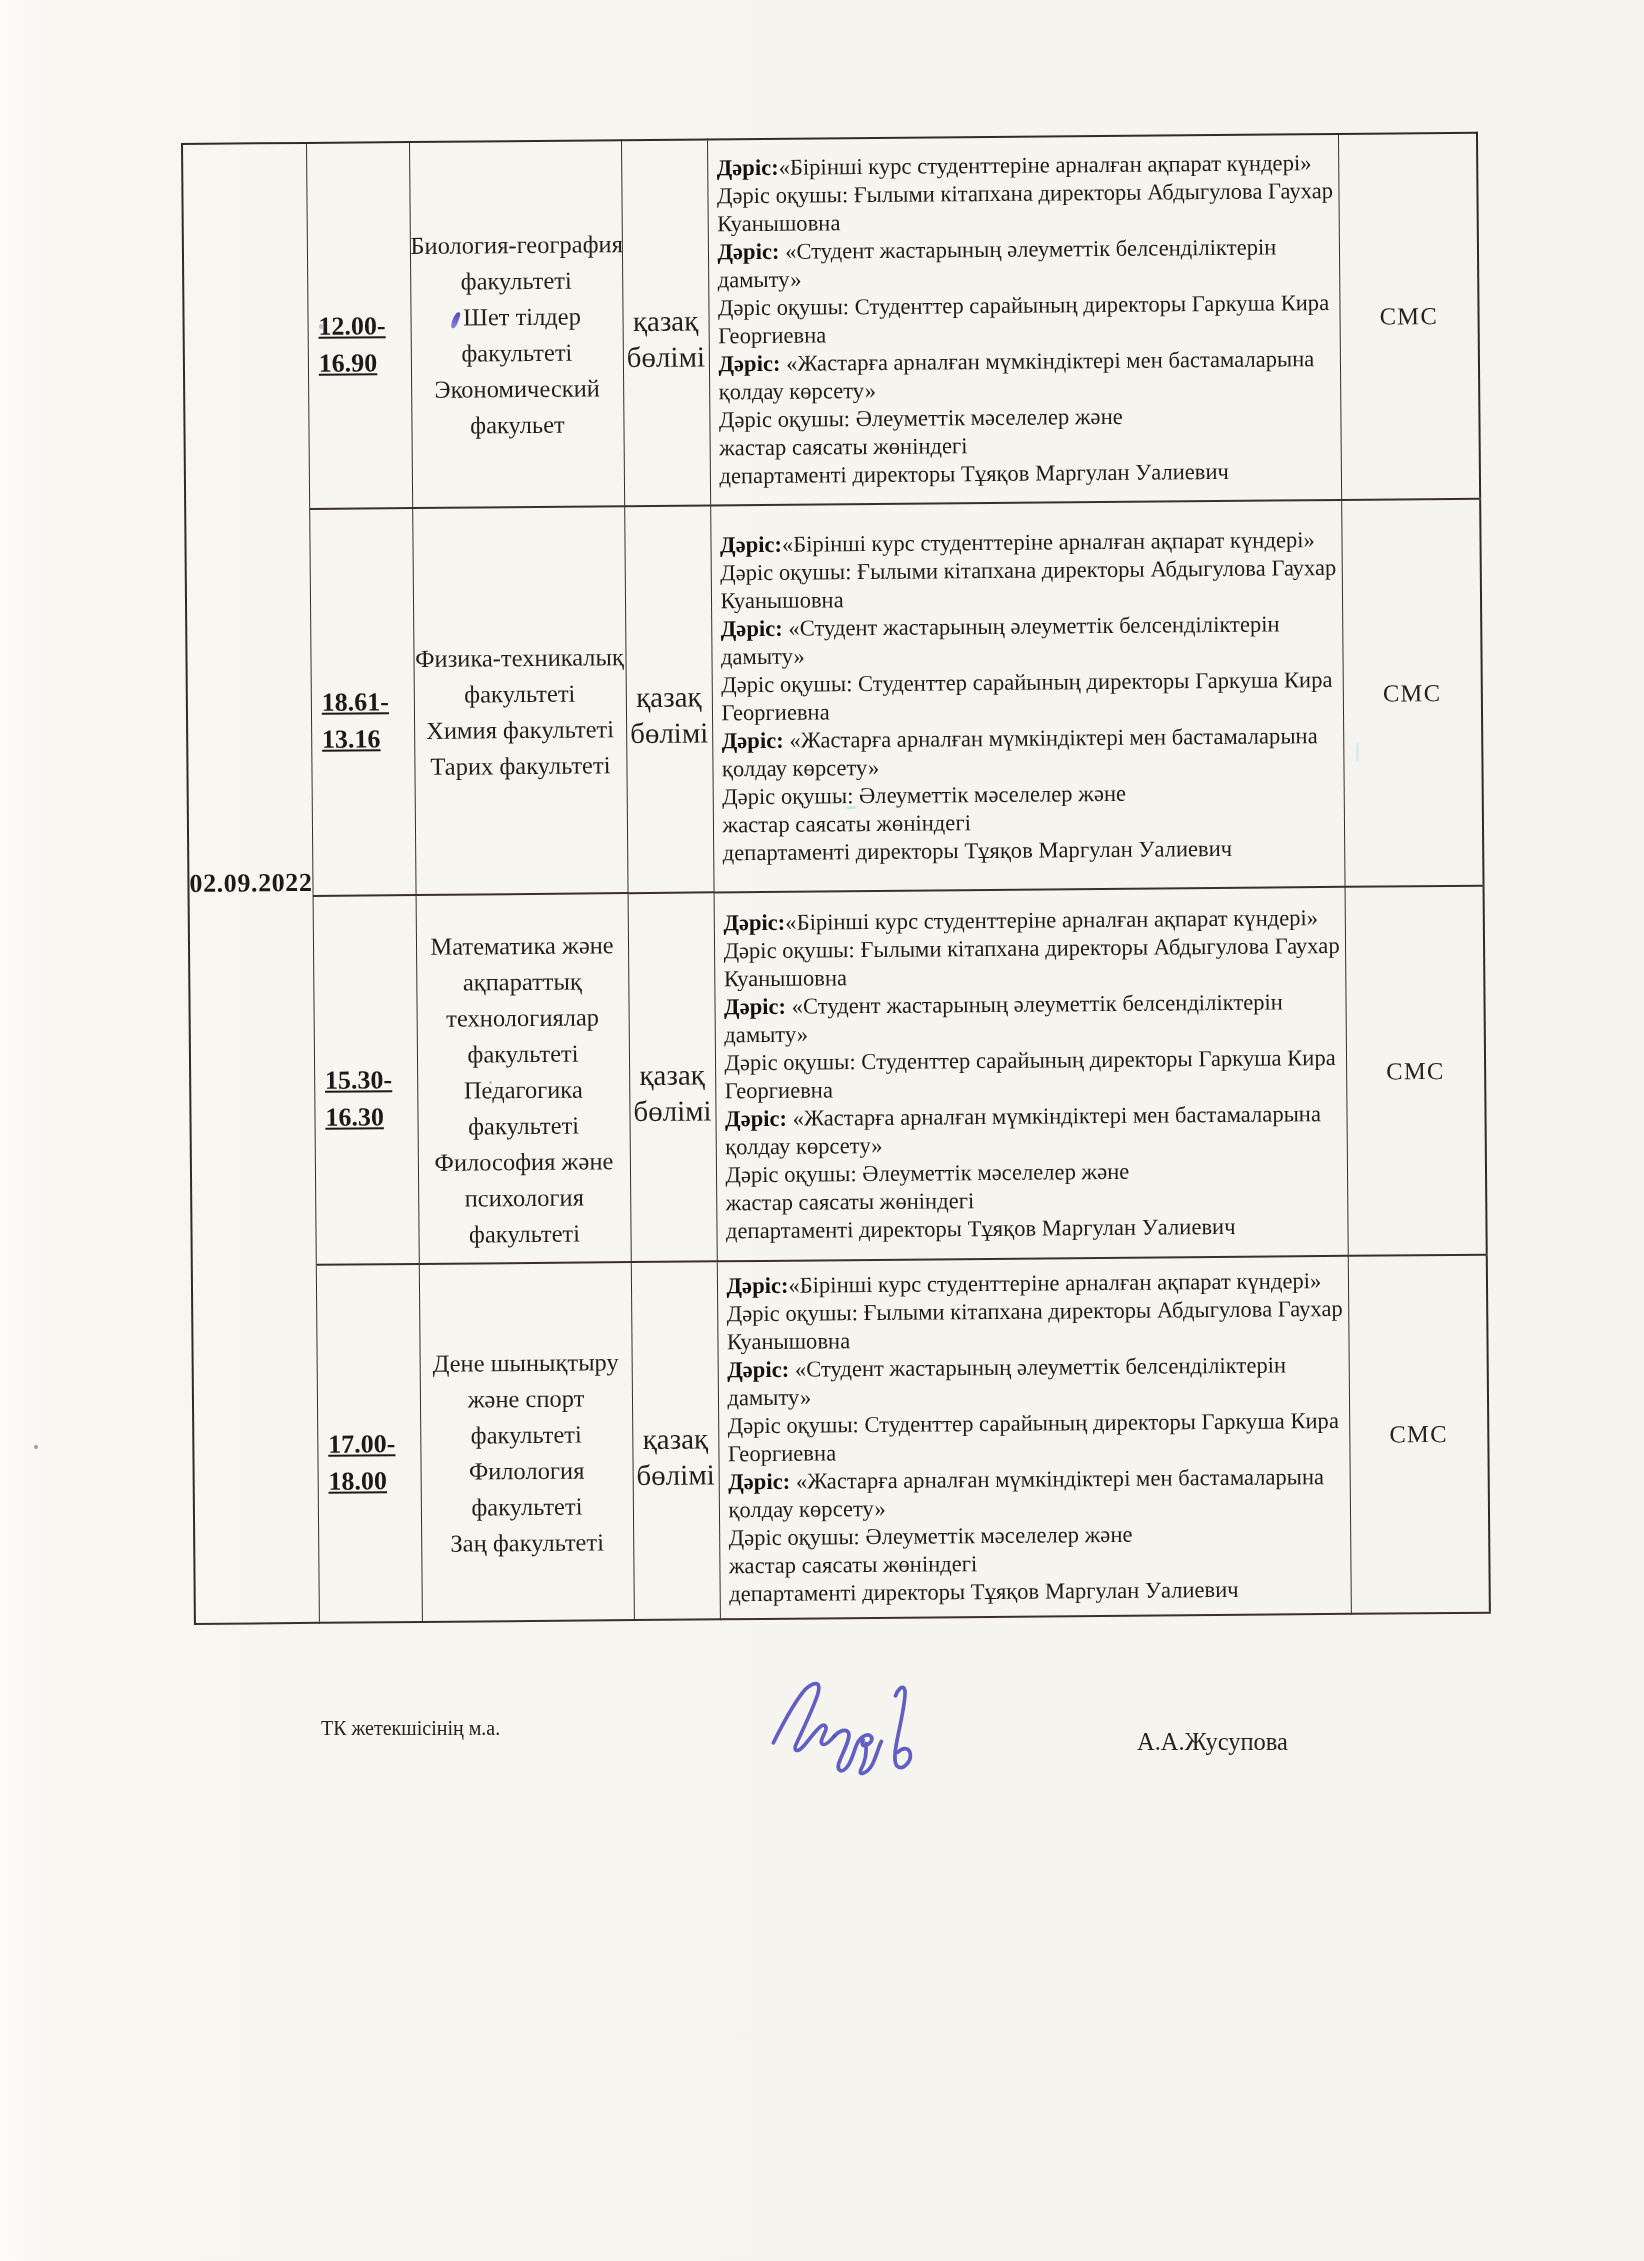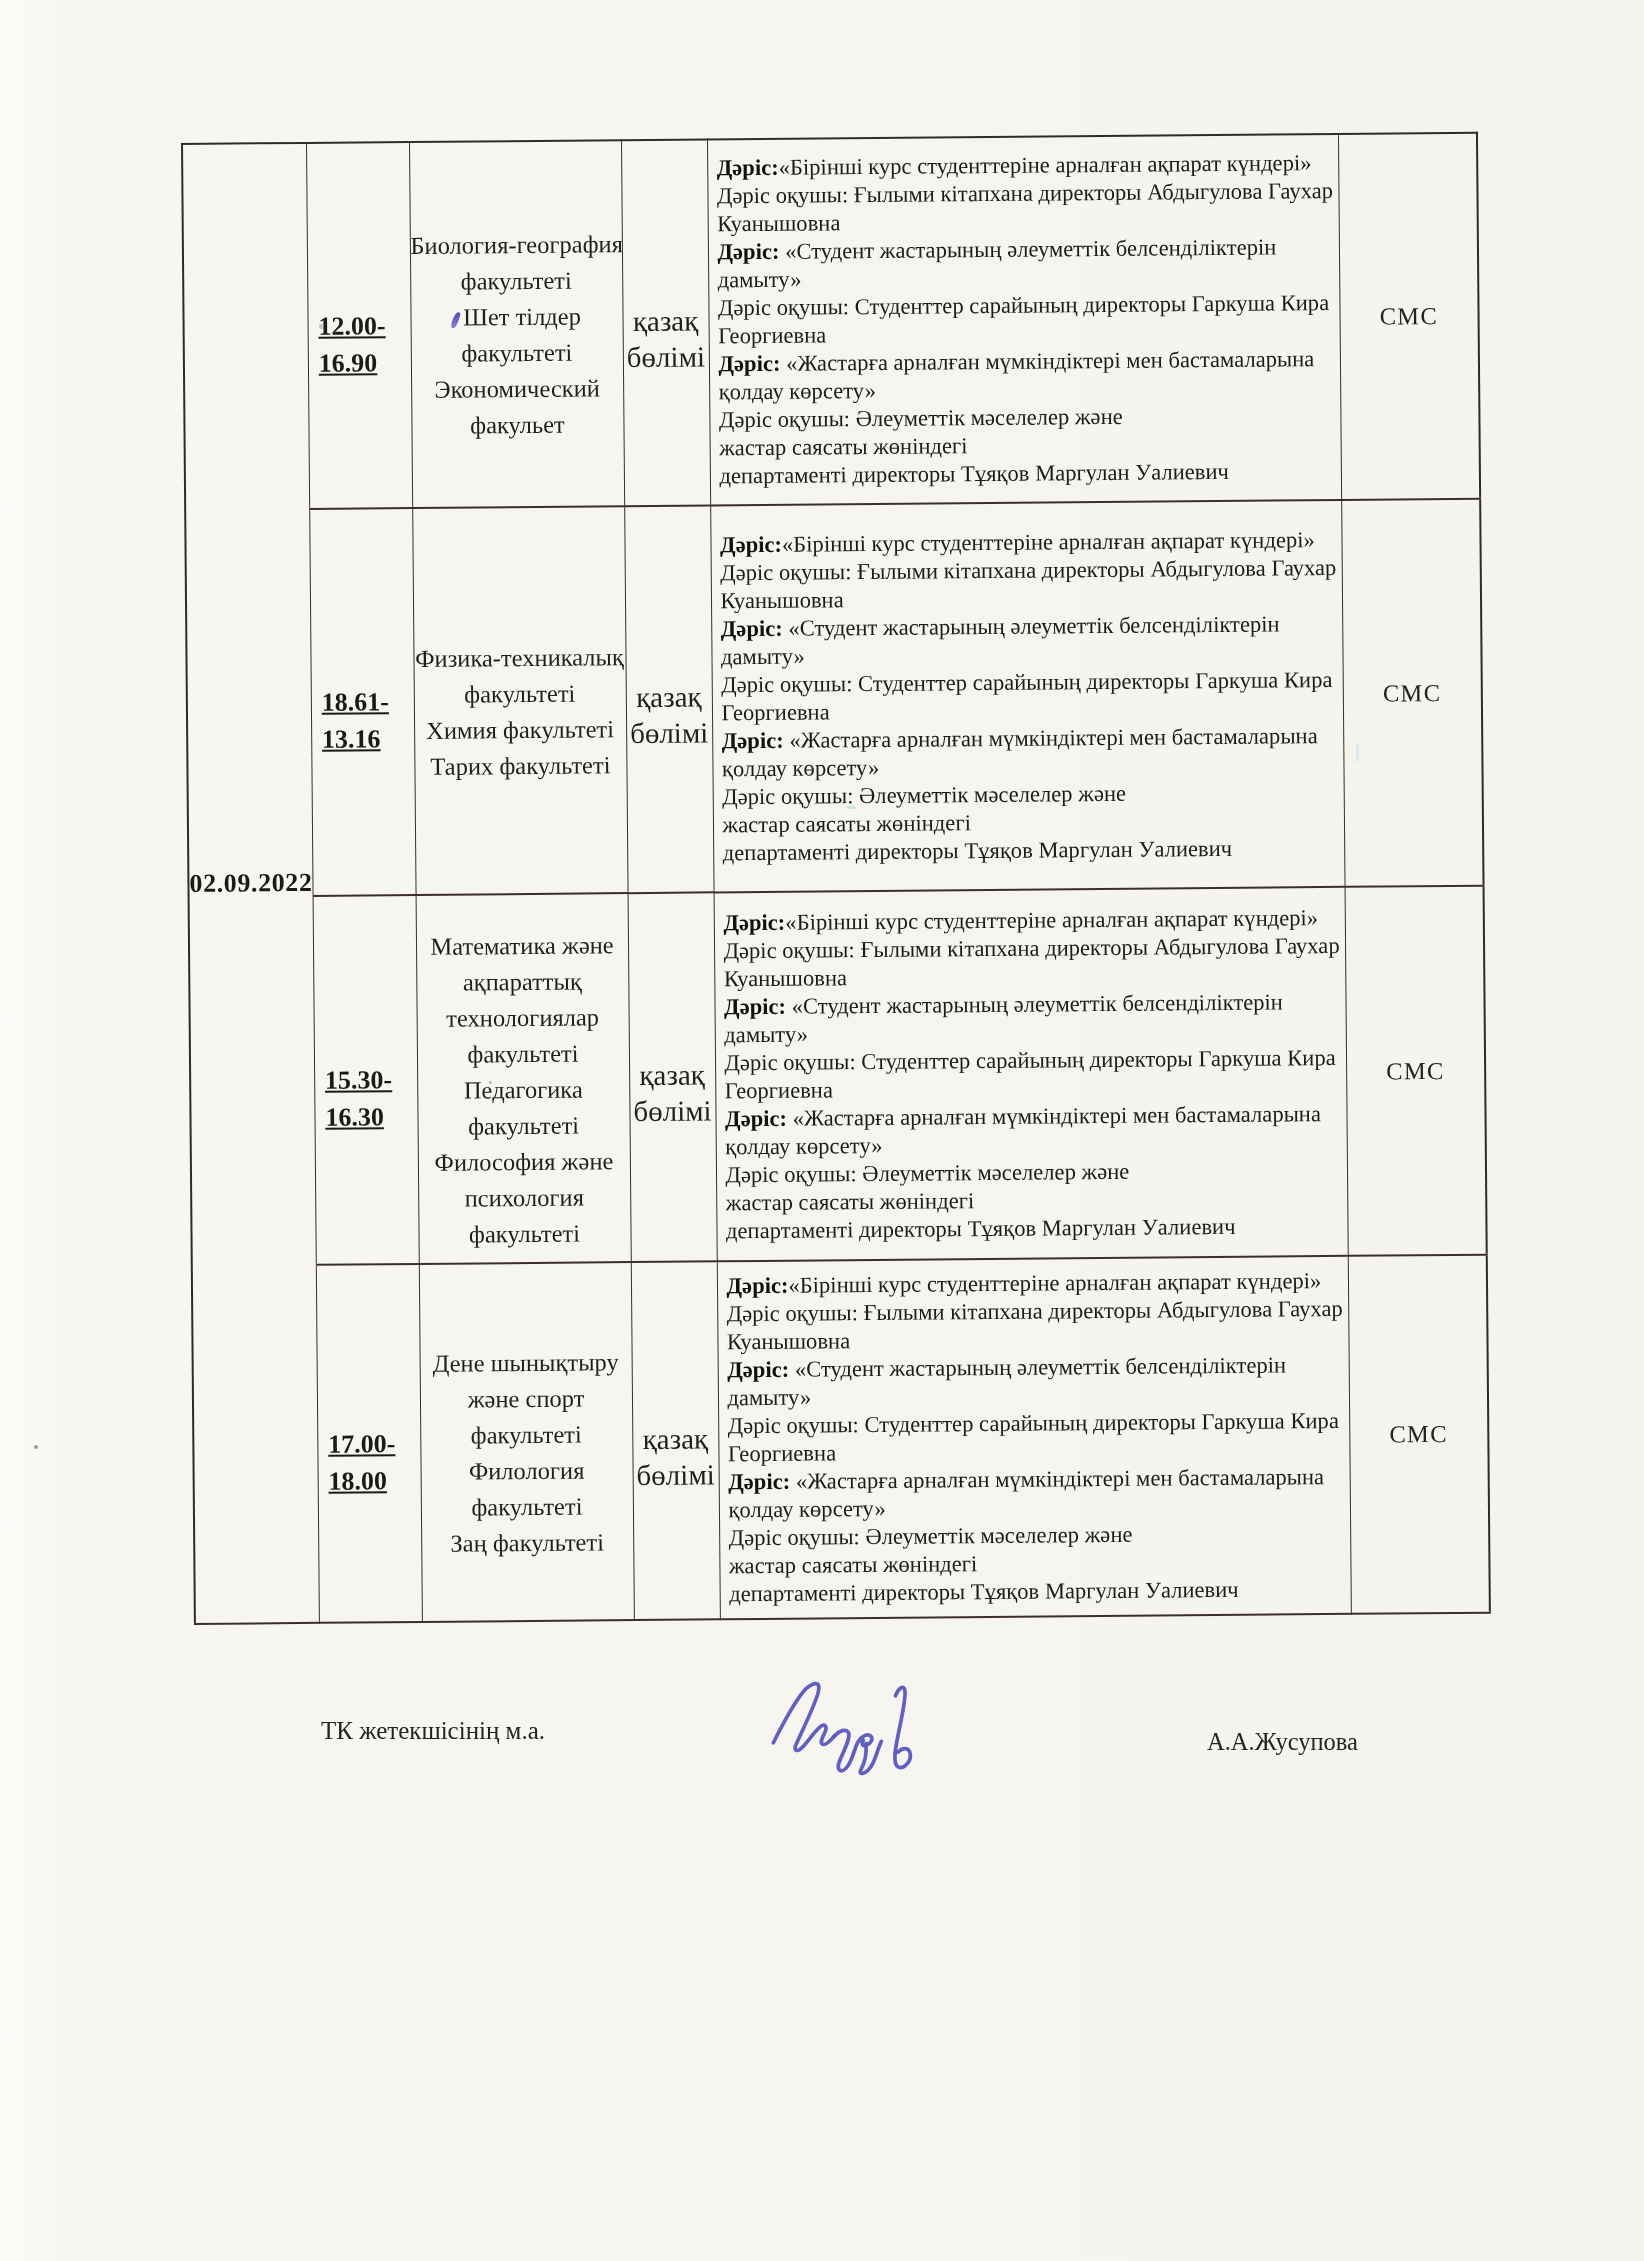--- a/index.html
+++ b/index.html
@@ -63,24 +63,24 @@
   .pen-mark {
     display:inline-block; width:5.8px; height:17px; margin:0 5.2px -2.6px 0;
     background: linear-gradient(170deg, #3c36b5 20%, #6a63d6 80%);
     border-radius:70% 30% 60% 40%; transform:rotate(18deg);
     opacity:.85;
   }
 
   
   .footer-label {
     position:absolute; left:321px; top:1717px;
-    font-size:25px; color:#24231f; white-space:nowrap;
+    font-size:20px; color:#24231f; white-space:nowrap;
   }
   .footer-name {
-    position:absolute; left:1207px; top:1728px;
+    position:absolute; left:1137px; top:1728px;
     font-size:24.5px; color:#24231f; white-space:nowrap;
   }
   .signature {
     position:absolute; left:764px; top:1673px; width:161px; height:106px;
   }
   .signature path {
     fill:none; stroke-width:5.5; stroke-linecap:round; stroke-linejoin:round;
     opacity:.92;
   }
 

